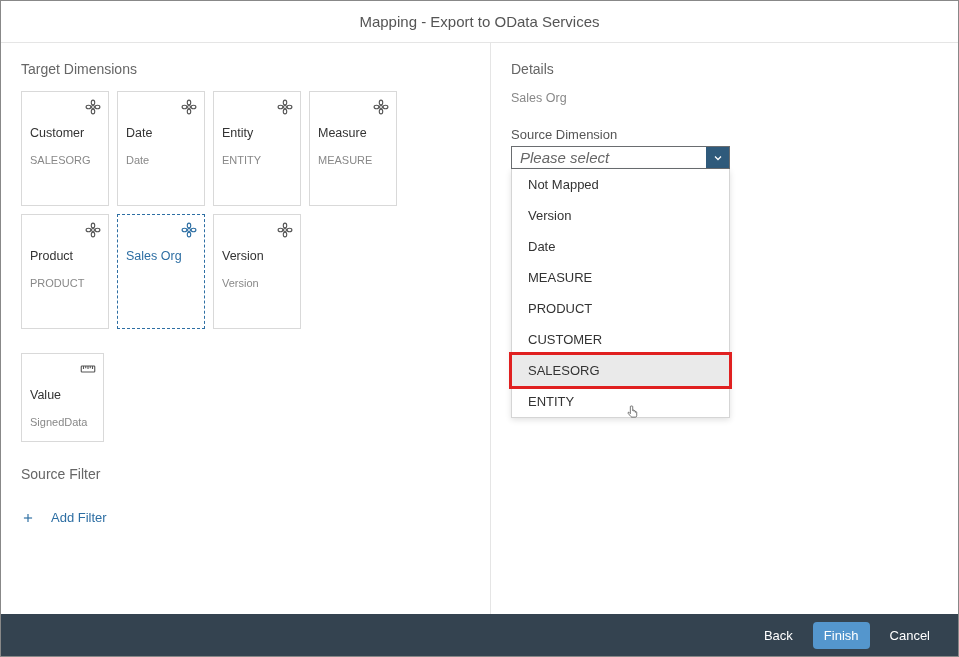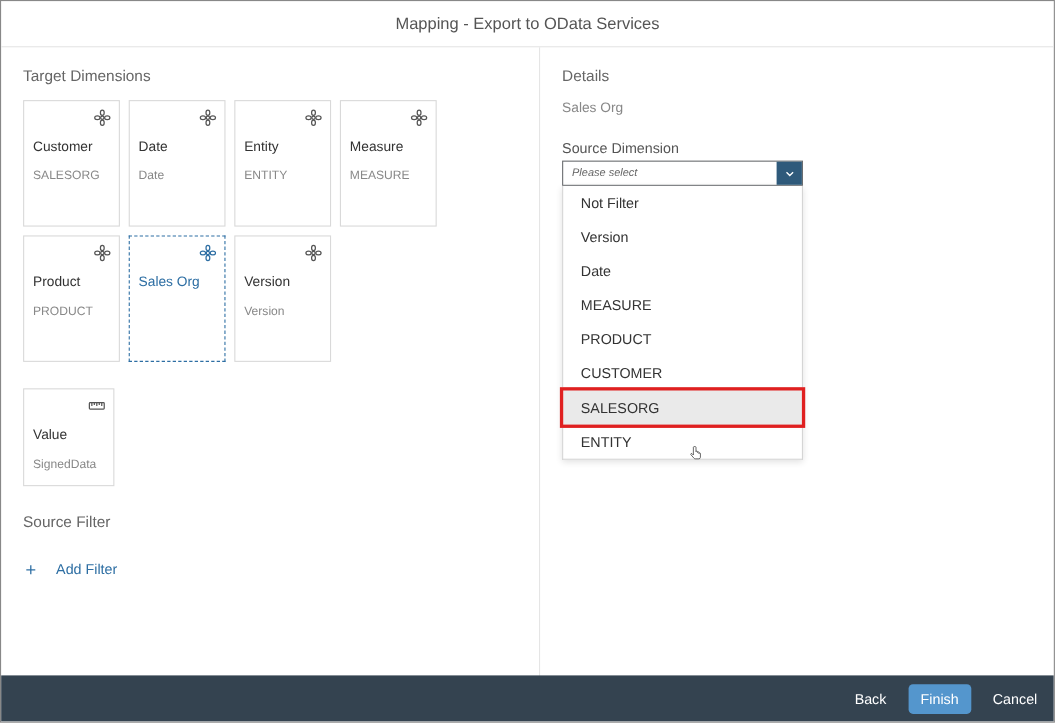--- a/index.html
+++ b/index.html
@@ -105,21 +105,21 @@
       display: flex;
       align-items: center;
       background: #fff;
       cursor: pointer;
     }
     .select-placeholder {
       flex: 1;
       padding-left: 8px;
       font-style: italic;
       color: #666;
-      font-size: 10px;
+      font-size: 15px;
     }
     .select-chevron {
       width: 23px;
       height: 21px;
       background: #2f5a7b;
       display: flex;
       align-items: center;
       justify-content: center;
     }
     .dropdown-list {
@@ -158,21 +158,21 @@
     .footer {
       position: absolute;
       left: 0;
       bottom: 0;
       width: 100%;
       height: 42px;
       background: #344350;
       display: flex;
       align-items: center;
       justify-content: flex-end;
-      padding-right: 11px;
+      padding-right: 24px;
       gap: 16px;
     }
     .footer-btn {
       color: #fff;
       font-size: 13px;
       background: transparent;
       border: none;
       cursor: pointer;
       padding: 6px 4px;
     }
@@ -327,21 +327,21 @@
     <div class="select-wrapper">
       <div class="select-box">
         <span class="select-placeholder">Please select</span>
         <span class="select-chevron">
           <svg viewBox="0 0 24 24" width="12" height="12" fill="none" stroke="#fff" stroke-width="2.5">
             <polyline points="6 9 12 15 18 9"></polyline>
           </svg>
         </span>
       </div>
       <div class="dropdown-list" id="dropdown-list">
-          <div class="dropdown-item">Not Filter</div>
+          <div class="dropdown-item">Not Mapped</div>
           <div class="dropdown-item">Version</div>
           <div class="dropdown-item">Date</div>
           <div class="dropdown-item">MEASURE</div>
           <div class="dropdown-item">PRODUCT</div>
           <div class="dropdown-item">CUSTOMER</div>
           <div class="dropdown-item highlighted">SALESORG</div>
           <div class="dropdown-item">ENTITY</div>
         </div>
     </div>
   </div>

